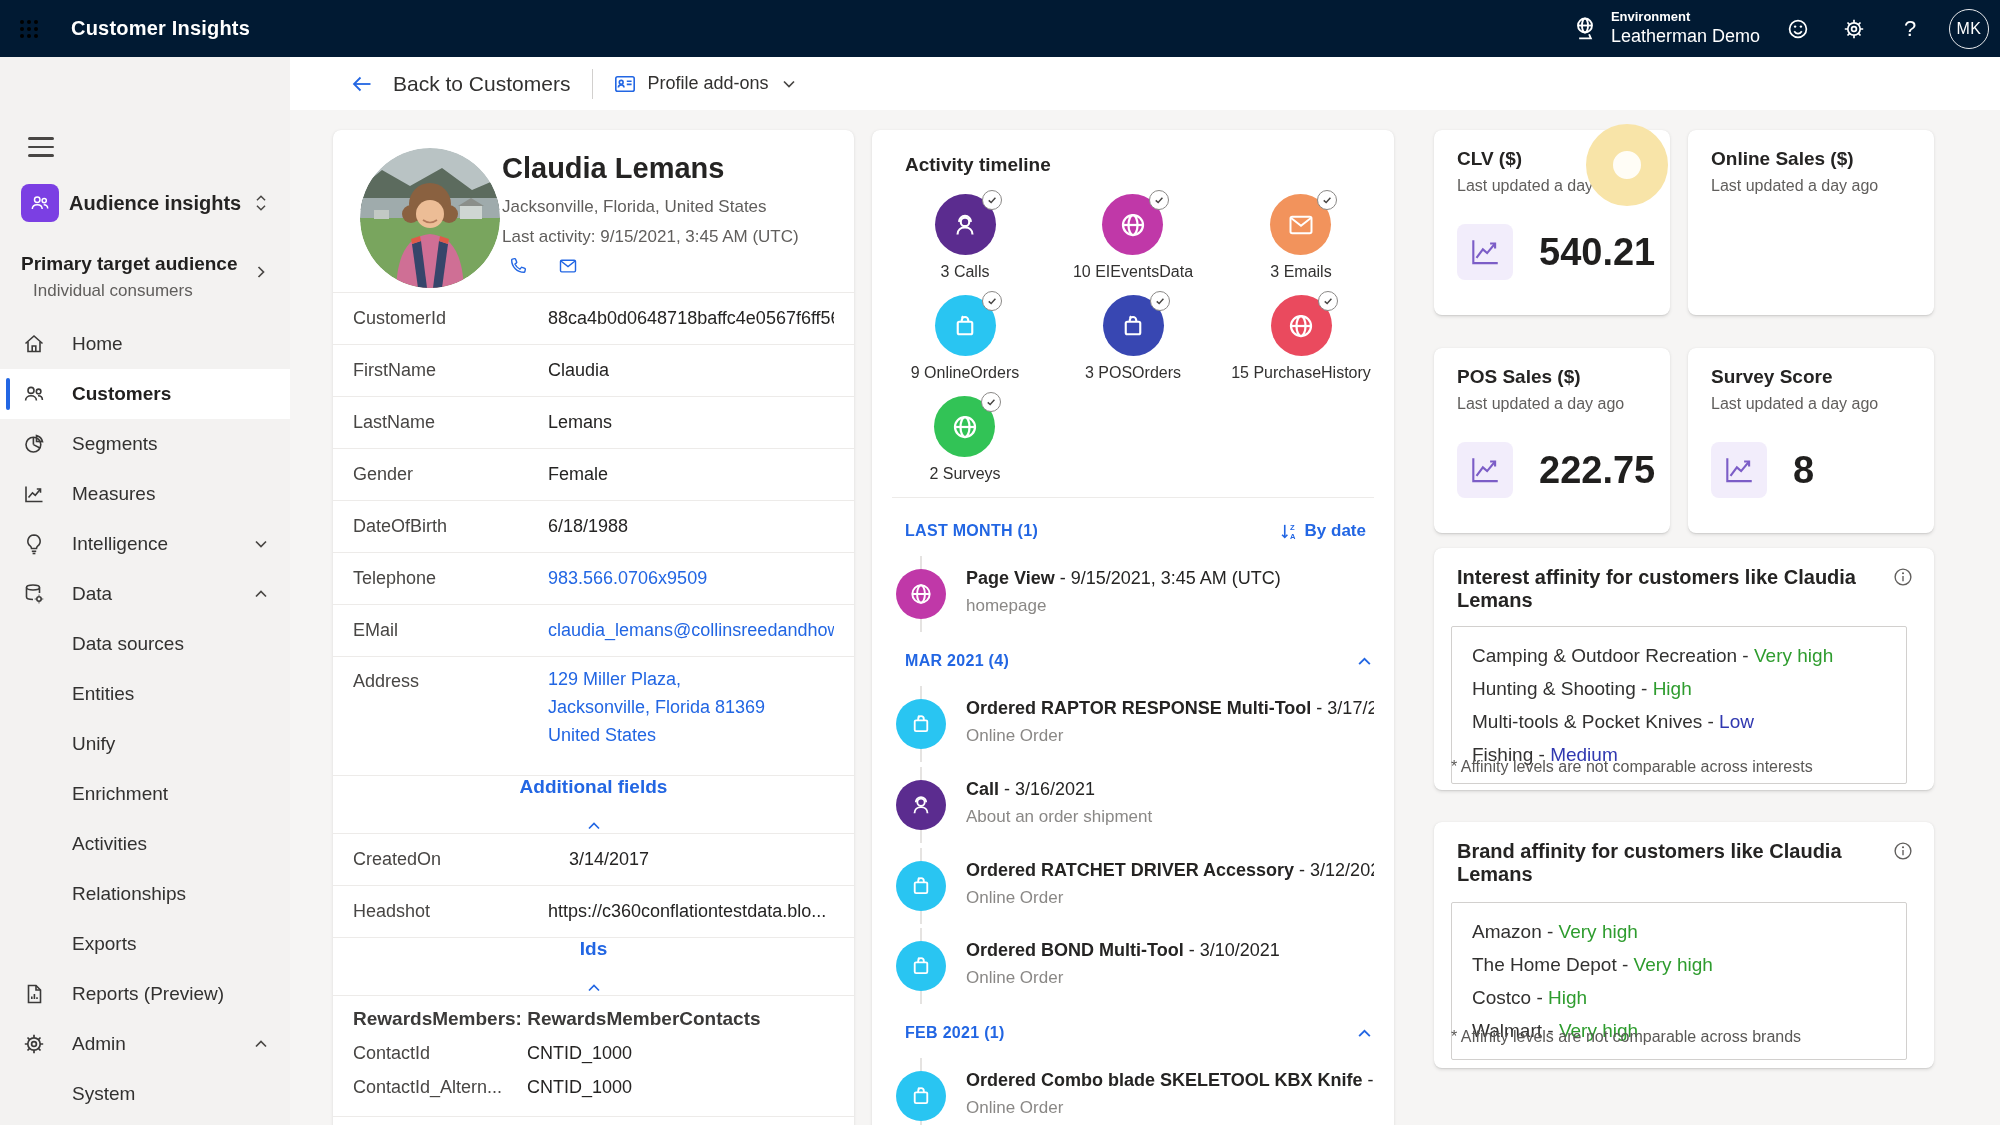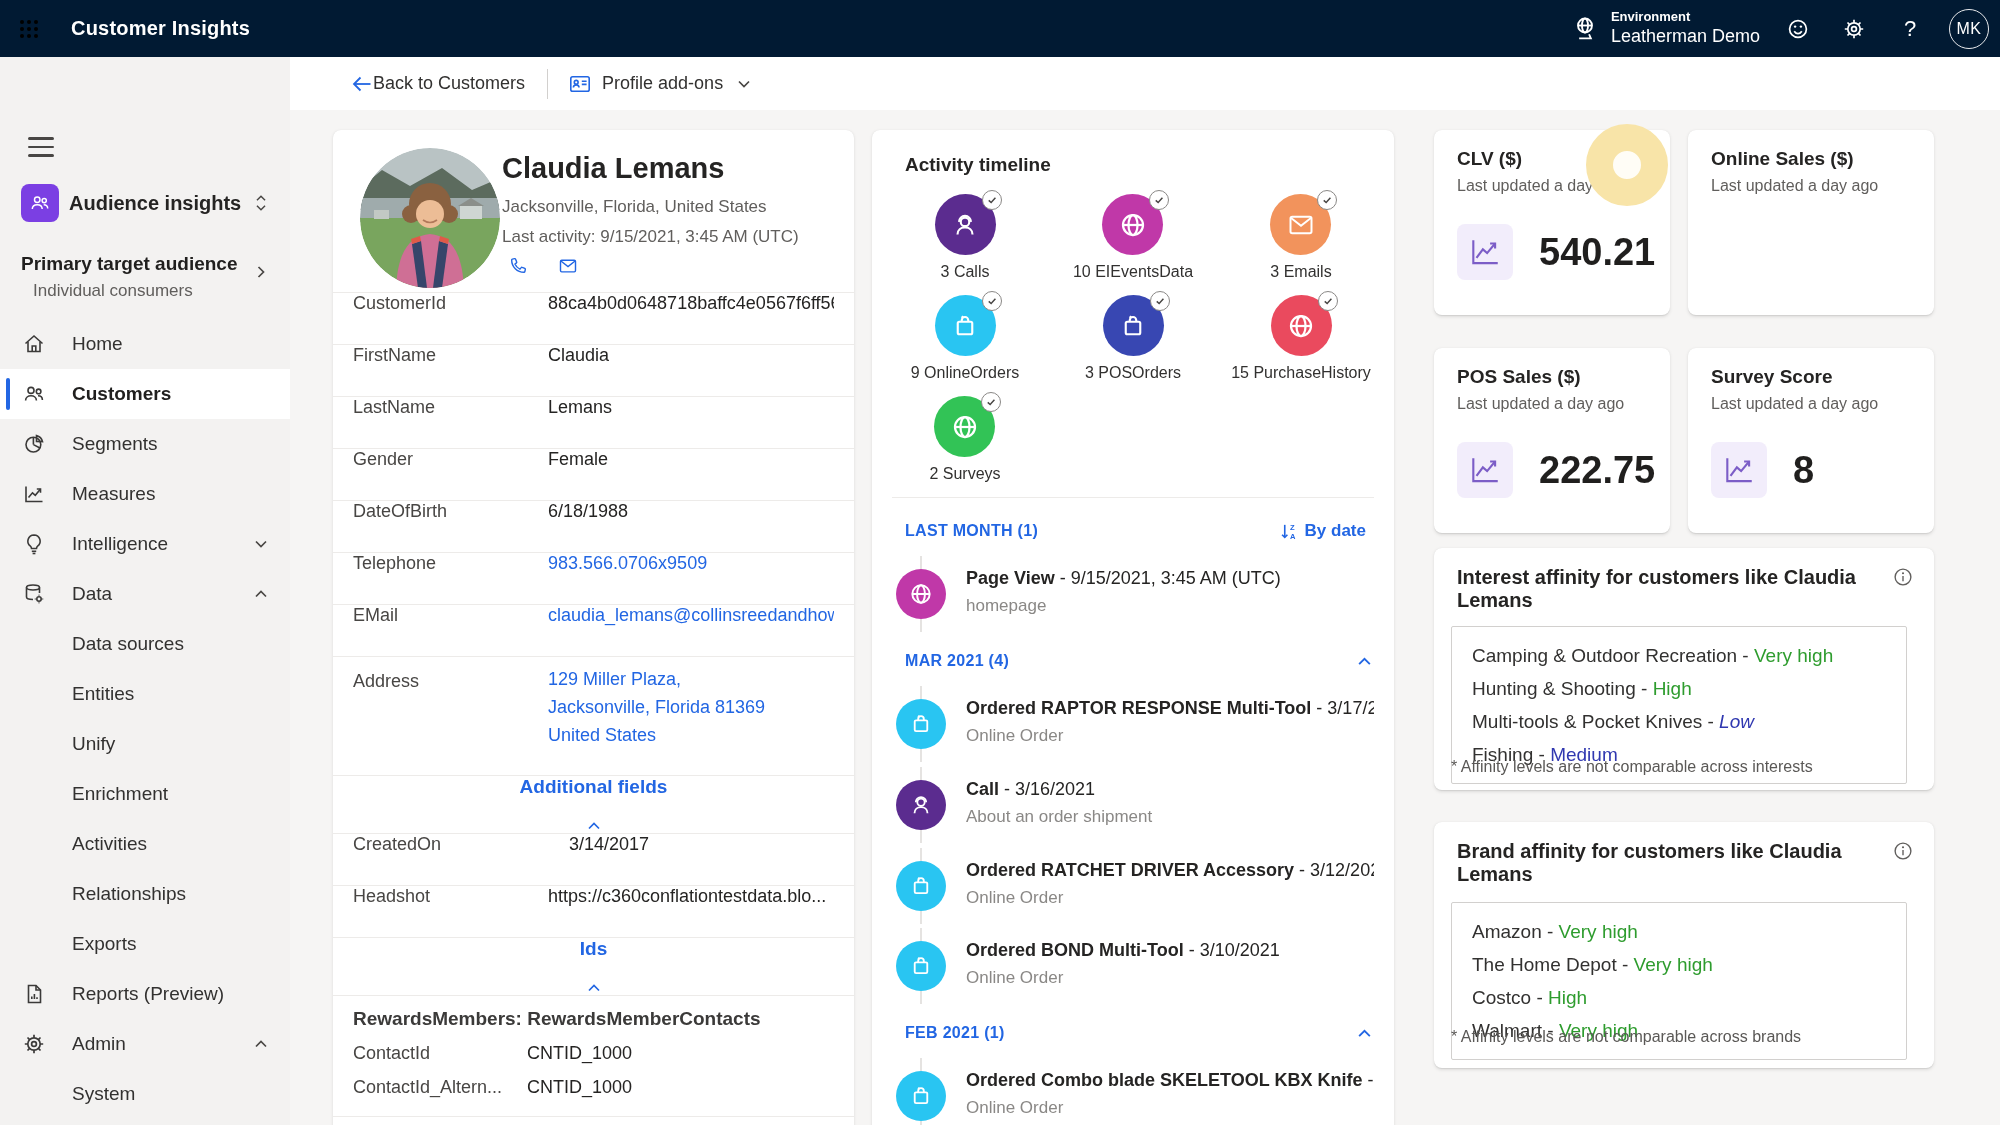--- a/index.html
+++ b/index.html
@@ -40,41 +40,41 @@
   .navitem .nicon{position:absolute;left:22px;width:24px;height:24px;color:#3b3a39;}
   .nlabel{margin-left:72px;white-space:nowrap;}
   .navsub .nlabel{margin-left:72px;}
   .nchev{position:absolute;right:22px;width:14px;height:14px;color:#484644;}
   .navitem.sel{background:#fff;}
   .navitem.sel .nlabel{font-weight:700;color:#201f1e;}
   .selbar{position:absolute;left:6px;top:9px;width:4px;height:32px;border-radius:2px;background:#2266E3;}
 
   
   .commandbar{position:absolute;top:57px;left:290px;width:1710px;height:53px;background:#fff;display:flex;align-items:center;z-index:10;}
-  .backlink{display:flex;align-items:center;gap:0;background:none;border:none;cursor:pointer;margin-left:55px;font-size:18px;color:#323130;font-family:inherit;}
+  .backlink{display:flex;align-items:center;gap:20px;background:none;border:none;cursor:pointer;margin-left:55px;font-size:21px;color:#323130;font-family:inherit;}
   .backlink .barrow{color:#2266E3;}
   .cmd-divider{width:1px;height:30px;background:#d2d0ce;margin:0 14px 0 16px;}
   .addonsbtn{display:flex;align-items:center;gap:10px;background:none;border:none;cursor:pointer;font-size:18px;color:#323130;font-family:inherit;}
   .addonsbtn .cicon{color:#2266E3;}
   .addonsbtn .dchev{color:#484644;margin-left:4px;}
 
   
   .content{position:absolute;top:110px;left:290px;width:1710px;height:1015px;background:#f6f5f4;overflow:hidden;}
   .card{position:absolute;background:#fff;border-radius:8px;box-shadow:0 1.6px 3.6px rgba(0,0,0,.1),0 .3px .9px rgba(0,0,0,.07);}
 
   
   .profilecard{left:43px;top:20px;width:521px;height:1120px;}
   .pphoto{position:absolute;left:27px;top:18px;width:140px;height:140px;border-radius:50%;overflow:hidden;}
   .pname{position:absolute;left:169px;top:22px;font-size:29px;font-weight:700;color:#252423;white-space:nowrap;}
   .ploc{position:absolute;left:169px;top:67px;font-size:17px;color:#605e5c;white-space:nowrap;}
   .plast{position:absolute;left:169px;top:97px;font-size:17px;color:#605e5c;white-space:nowrap;}
   .pcontact{position:absolute;left:169px;top:120px;display:flex;gap:18px;}
   .pcbtn{width:32px;height:32px;border:none;background:none;color:#2266E3;cursor:pointer;display:flex;align-items:center;justify-content:center;}
   .pbody{position:absolute;left:0;top:162px;width:521px;}
-  .prow{display:flex;height:52px;margin:0 0 0 0;padding:0 20px;border-top:1px solid #edebe9;font-size:18px;}
+  .prow{display:flex;align-items:center;height:52px;margin:0 0 0 0;padding:0 20px;border-top:1px solid #edebe9;font-size:18px;}
   .plabel{flex:0 0 195px;color:#484644;}
   .pvalue{color:#252423;white-space:nowrap;overflow:hidden;max-width:286px;}
   .pvalue.link,.alink{color:#2266E3;cursor:pointer;text-decoration:none;}
   .prow.addr{height:119px;align-items:flex-start;}
   .prow.addr .plabel{padding-top:14px;}
   .addrlines{display:flex;flex-direction:column;gap:7px;padding-top:12px;font-size:18px;}
   .psection{display:flex;align-items:center;justify-content:space-between;height:58px;padding:0 20px;border-top:1px solid #edebe9;
             color:#2266E3;font-size:19px;font-weight:700;cursor:pointer;flex-direction:column;}
   .psection .schev{color:#2266E3;}
   .idsgroup{border-top:1px solid #edebe9;padding:0 20px;}
@@ -841,21 +841,21 @@
         <span class="aff-title">Interest affinity for customers like Claudia Lemans</span>
         <button class="infobtn">
             <svg width="22" height="22">
               <use href="#i-info"></use>
             </svg>
           </button>
       </div>
       <div class="aff-box" style="top:78px">
         <div class="affline"><span>Camping &amp; Outdoor Recreation</span><span> - </span><span class="afflevel" style="color: rgb(46, 156, 46);">Very high</span></div>
         <div class="affline"><span>Hunting &amp; Shooting</span><span> - </span><span class="afflevel" style="color: rgb(46, 156, 46);">High</span></div>
-        <div class="affline"><span>Multi-tools &amp; Pocket Knives</span><span> - </span><span class="afflevel" style="color: rgb(48, 56, 176); font-style: italic;">Low</span></div>
+        <div class="affline"><span>Multi-tools &amp; Pocket Knives</span><span> - </span><span class="afflevel" style="color: rgb(48, 56, 176);">Low</span></div>
         <div class="affline"><span>Fishing</span><span> - </span><span class="afflevel" style="color: rgb(48, 56, 176);">Medium</span></div>
       </div>
       <div class="aff-foot" style="top:210px">* Affinity levels are not comparable across interests</div>
     </section>
 
     <section class="card affcard" style="top:712px;height:246px">
       <div class="aff-head">
         <span class="aff-title">Brand affinity for customers like Claudia Lemans</span>
         <button class="infobtn">
             <svg width="22" height="22">

